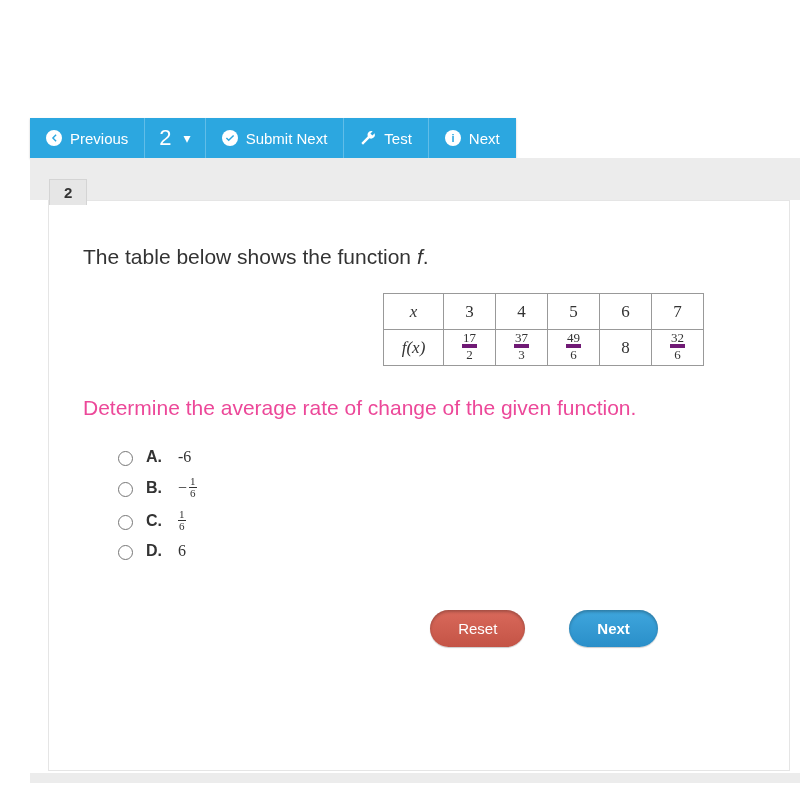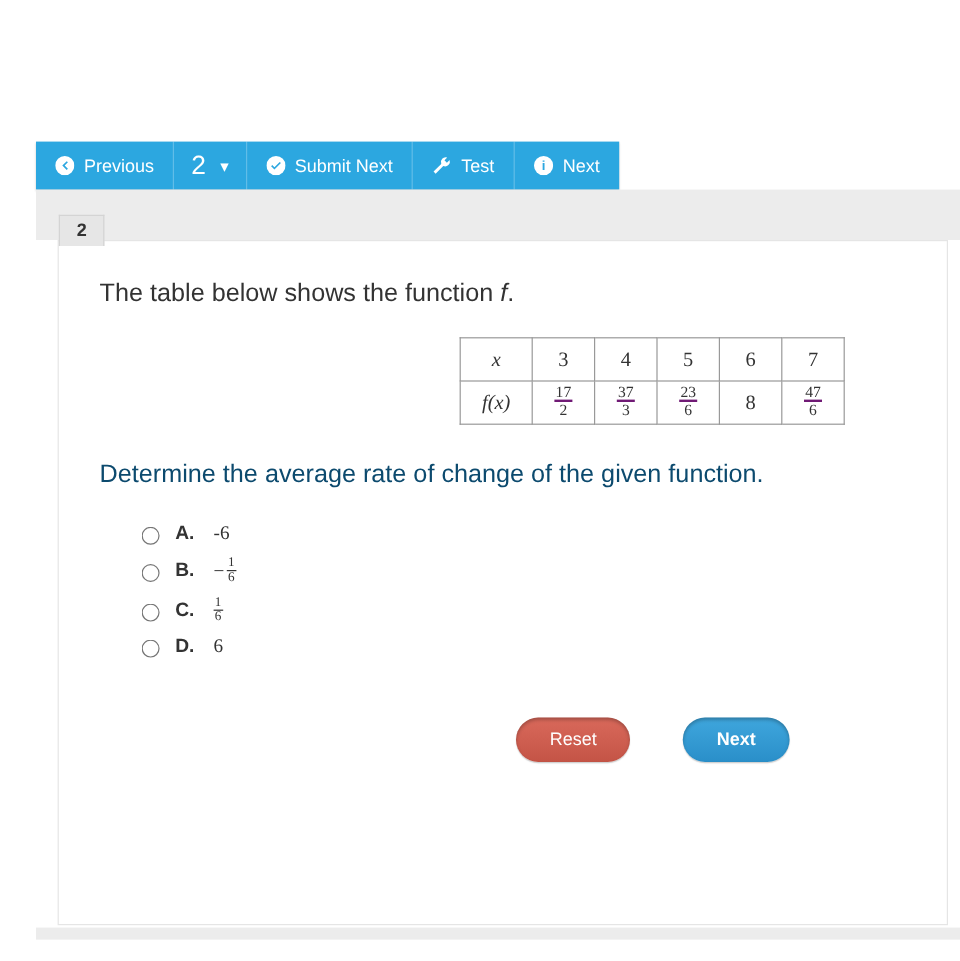--- a/index.html
+++ b/index.html
@@ -75,21 +75,21 @@
     left: 0;
     background: #e6e6e6;
     border: 1px solid #d4d4d4;
     border-bottom: none;
     padding: 4px 14px;
     font-size: 15px;
     font-weight: bold;
     color: #333;
   }
   .card-inner {
-    padding: 32px 34px 20px 34px;
+    padding: 44px 34px 20px 34px;
   }
   .qtext {
     font-size: 21px;
     color: #333;
     margin: 0 0 24px 0;
   }
   .qtext .fvar { font-style: italic; }
 
   
   .fntable {
@@ -107,26 +107,26 @@
     padding: 0;
   }
   .fntable td:first-child { width: 60px; font-style: italic; }
   .fntable .frac {
     display: inline-block;
     text-align: center;
     font-family: "Times New Roman", Georgia, serif;
     line-height: 1.0;
   }
   .fntable .num, .fntable .den { display:block; font-size: 13px; }
-  .fntable .num { border-bottom: 2px solid #701a75; padding: 0 1px; }
+  .fntable .num { border-bottom: 4px solid #701a75; padding: 0 1px; }
   .fntable .italic { font-style: italic; }
 
   .qtext2 {
     font-size: 21px;
-    color: #0c4a6e;
+    color: #ec4899;
     margin: 0 0 28px 0;
   }
 
   
   .choices { padding-left: 30px; }
   .choice {
     display: flex;
     align-items: center;
     gap: 10px;
     margin-bottom: 10px;
@@ -232,23 +232,23 @@
           <td>3</td>
           <td>4</td>
           <td>5</td>
           <td>6</td>
           <td>7</td>
         </tr>
         <tr>
           <td><span class="italic">f</span>(<span class="italic">x</span>)</td>
           <td><span class="frac"><span class="num">17</span><span class="den">2</span></span></td>
           <td><span class="frac"><span class="num">37</span><span class="den">3</span></span></td>
-          <td><span class="frac"><span class="num">23</span><span class="den">6</span></span></td>
+          <td><span class="frac"><span class="num">49</span><span class="den">6</span></span></td>
           <td><span>8</span></td>
-          <td><span class="frac"><span class="num">47</span><span class="den">6</span></span></td>
+          <td><span class="frac"><span class="num">32</span><span class="den">6</span></span></td>
         </tr>
       </tbody>
         </table>
 
       <p class="qtext2">Determine the average rate of change of the given function.</p>
 
       <div class="choices">
         <label class="choice">
           <input type="radio" name="ans" style="">
           <span class="letter">A.</span>

